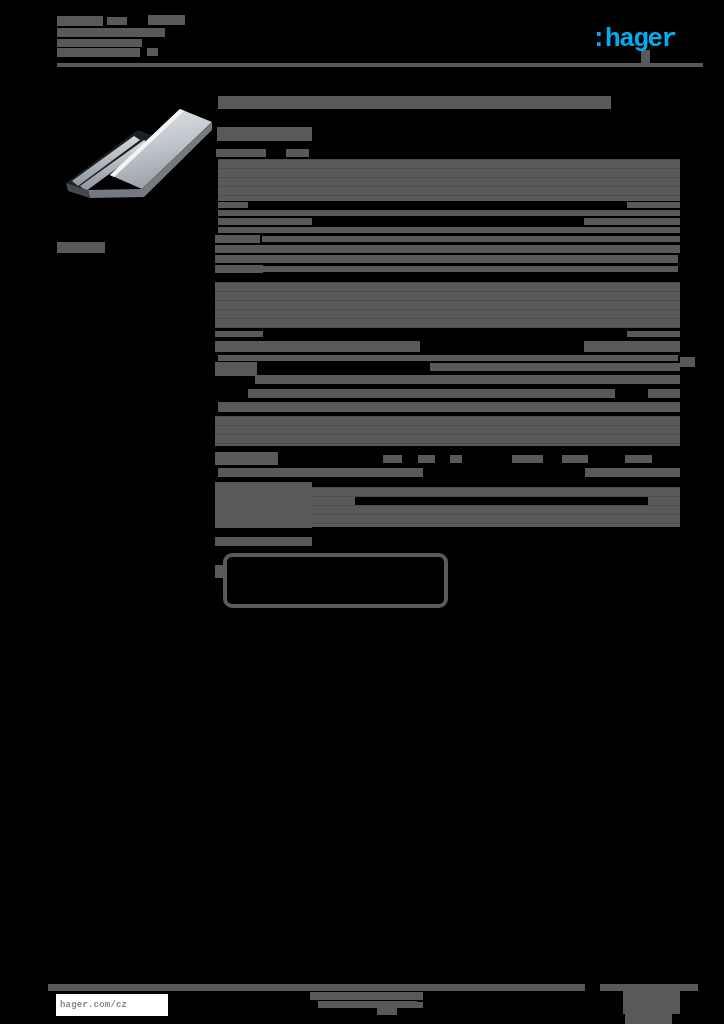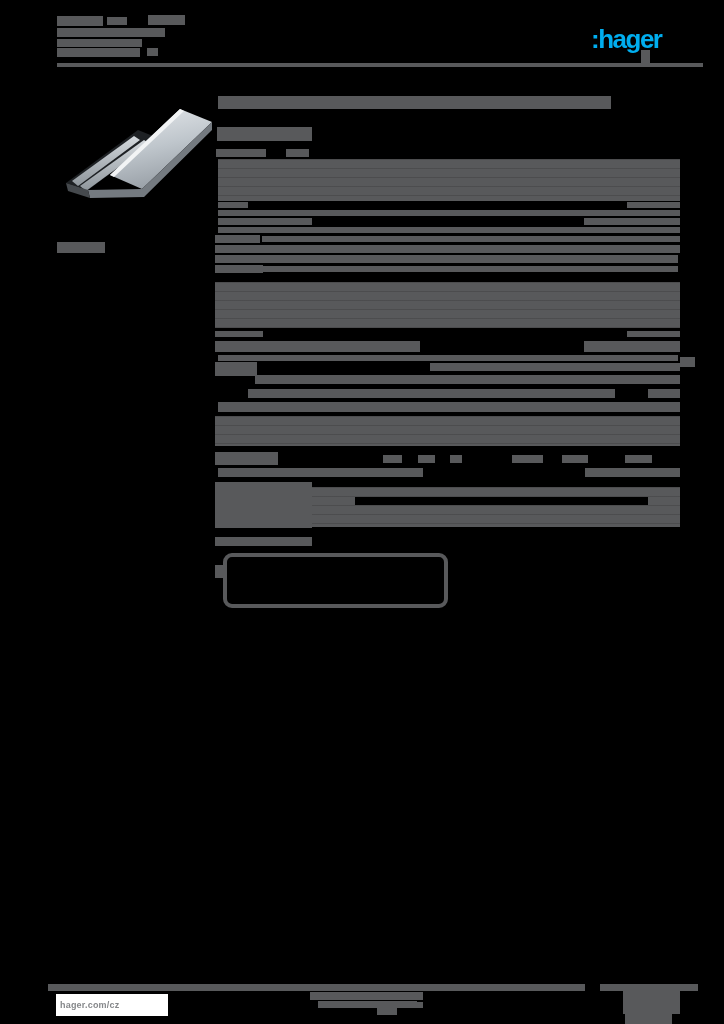--- a/index.html
+++ b/index.html
@@ -1,17 +1,17 @@
 <!DOCTYPE html>
 <html style="--background: #000000; --bar: #58595b; --logo_blue: #00aeef; --white: #ffffff;"><head>
 <meta charset="utf-8">
 <style>
   html,body{margin:0;padding:0;background:#000;}
   .page{position:relative;width:724px;height:1024px;background:var(--background,#000);
-        overflow:hidden;font-family:Liberation Sans, sans-serif;}
+        overflow:hidden;font-family:Liberation Mono, monospace;}
   .bar{position:absolute;background:var(--bar,#58595b);}
   .bar.texture{background-image:repeating-linear-gradient(180deg, rgba(0,0,0,0.14) 0 1px, rgba(255,255,255,0) 1px 9px);}
   .gapblk{position:absolute;background:var(--background,#000);}
   .toprule{position:absolute;left:57px;top:63px;width:646px;height:4px;background:var(--bar,#58595b);}
   .logo{position:absolute;left:591px;top:26px;font-weight:bold;font-size:26px;line-height:26px;
         letter-spacing:-1.5px;color:var(--logo_blue,#00aeef);}
   .photo{position:absolute;left:58px;top:85px;}
   .barcode{position:absolute;left:223px;top:553px;width:225px;height:55px;box-sizing:border-box;
            border:4px solid var(--bar,#58595b);border-radius:9px;background:#000;}
   .chip{position:absolute;left:56px;top:994px;width:112px;height:22px;background:var(--white,#fff);

